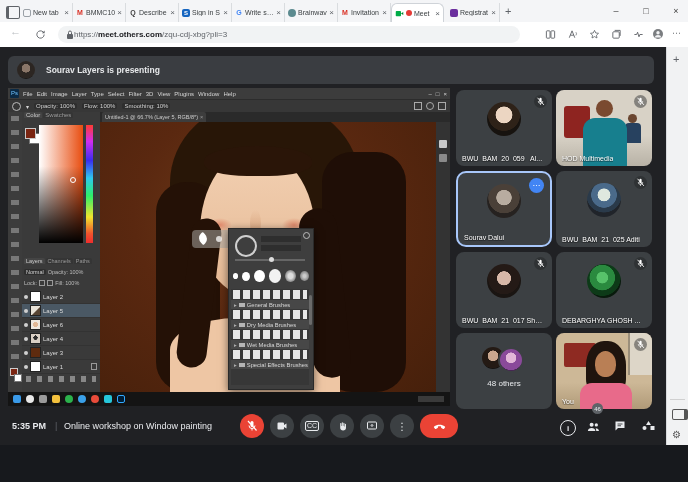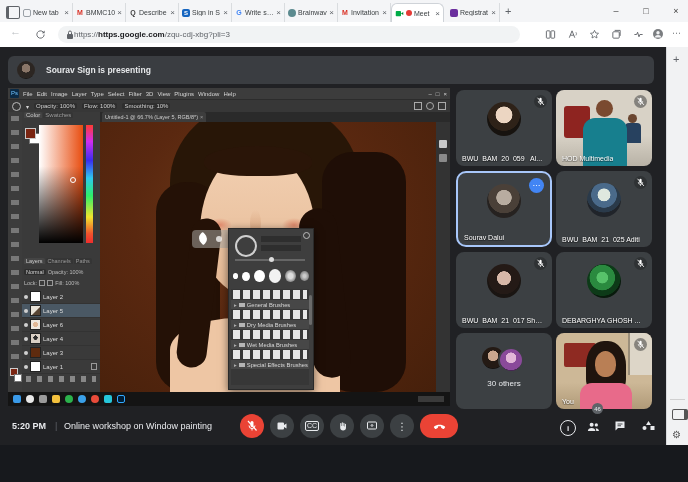--- a/index.html
+++ b/index.html
@@ -148,21 +148,21 @@
         <path fill="none" stroke="#5f6368" stroke-width="2" d="M20 12a8 8 0 1 1-2.3-5.6"></path>
         <path fill="#5f6368" d="M21 3v6h-6z"></path>
       </svg>
   </span>
   <div class="a" id="urlfield" style="top:4px">
     <svg width="8" height="10" viewBox="0 0 16 20">
         <rect x="2" y="8" width="12" height="10" rx="2" fill="#5f6368"></rect>
         <path d="M5 8V5a3 3 0 0 1 6 0v3" fill="none" stroke="#5f6368" stroke-width="2"></path>
       </svg>
     <span class="urltxt">https://</span>
-      <span class="urltxt dom">https.google.com</span>
+      <span class="urltxt dom">meet.others.com</span>
       <span class="urltxt">/zqu-cdj-xbg?pli=3</span>
   </div>
   <span class="a chromeicon" style="left:542px;top:4px">
     <svg width="11" height="11" viewBox="0 0 24 24">
         <rect x="3" y="4" width="8" height="16" rx="1.5" fill="none" stroke="#5f6368" stroke-width="2"></rect>
         <rect x="13" y="4" width="8" height="16" rx="1.5" fill="none" stroke="#5f6368" stroke-width="2"></rect>
       </svg>
   </span>
   <span class="a chromeicon" style="left:564px;top:4px">
     <svg width="11" height="11" viewBox="0 0 24 24">
@@ -191,21 +191,21 @@
         <circle cx="12" cy="12" r="10" fill="#7a7d80"></circle>
         <circle cx="12" cy="9.5" r="3.4" fill="#f1f2f3"></circle>
         <path d="M5 19a7.5 7.5 0 0 1 14 0" fill="#f1f2f3"></path>
       </svg>
   </span>
   <span class="a" style="left:672px;top:6px;font-size:9px;color:#5f6368">⋯</span>
 </div>
 
 <div id="banner" class="a">
   <span class="bav"></span>
-  <span class="btxt">Sourav Sign is presenting</span>
+  <span class="btxt">Sourav Layers is presenting</span>
 </div>
 
 <div id="share" class="a">
 
   <div id="psmenu" class="a">
     <span style="width:9px;height:9px;background:#0b2a45;color:#6fc2ff;font-size:6px;line-height:9px;text-align:center;border-radius:1px;flex:none">Ps</span>
     <span class="pmenu">File</span>
     <span class="pmenu">Edit</span>
     <span class="pmenu">Image</span>
     <span class="pmenu">Layer</span>
@@ -467,41 +467,41 @@
         <path d="M12 17v4" stroke="#fff" stroke-width="2"></path>
         <path d="M4 2l17 19" stroke="#fff" stroke-width="2.4"></path>
       </svg>
     </span>
   <span class="tname">DEBARGHYA GHOSH ...</span>
 </div>
 
 <div class="tile" style="left:456px;top:333px">
   <span class="av" style="left:26px;top:14px;width:22px;height:22px;background:radial-gradient(circle at 50% 40%,#caa78e 0 30%,#241a14 32% 70%,#151210 72%);z-index:1"></span>
   <span class="av" style="left:42px;top:14px;width:22px;height:22px;background:radial-gradient(circle at 50% 40%,#e3b8d8 0 30%,#8a4a9a 32% 70%,#4a2456 72%);border:2px solid #3c4043;z-index:2"></span>
-  <span class="a" style="left:0;top:46px;width:96px;text-align:center;font-size:8px;color:#e8eaed">30 others</span>
+  <span class="a" style="left:0;top:46px;width:96px;text-align:center;font-size:8px;color:#e8eaed">48 others</span>
 </div>
 
 <div class="tile" style="left:556px;top:333px;background:linear-gradient(180deg,#cdb897 0 65%,#b09a78)">
   <span class="a" style="left:8px;top:10px;width:32px;height:24px;background:#8e2a22;border-radius:2px"></span>
   <span class="a" style="right:0;top:0;width:22px;height:42px;background:#ddd6c8;border-left:2px solid #9a8e7a"></span>
   <span class="a" style="left:30px;top:8px;width:40px;height:54px;background:#1f140e;border-radius:45% 45% 30% 30%"></span>
   <span class="a" style="left:39px;top:18px;width:21px;height:26px;background:#b97f55;border-radius:50% 50% 45% 45%"></span>
   <span class="a" style="left:24px;top:50px;width:52px;height:26px;background:#e86a8a;border-radius:12px 12px 0 0"></span>
   <span class="micb">
       <svg width="9" height="9" viewBox="0 0 24 24">
         <rect x="9" y="2" width="6" height="12" rx="3" fill="#fff"></rect>
         <path d="M6 11a6 6 0 0 0 12 0" fill="none" stroke="#fff" stroke-width="2"></path>
         <path d="M12 17v4" stroke="#fff" stroke-width="2"></path>
         <path d="M4 2l17 19" stroke="#fff" stroke-width="2.4"></path>
       </svg>
     </span>
   <span class="tname">You</span>
 </div>
 
-<span class="a btxt9" style="left:12px;top:421px;font-weight:bold">5:20 PM</span>
+<span class="a btxt9" style="left:12px;top:421px;font-weight:bold">5:35 PM</span>
 <span class="a btxt9" style="left:55px;top:421px;color:#5f6368">|</span>
 <span class="a btxt9" style="left:64px;top:421px">Online workshop on Window painting</span>
 
 <div class="cbtn red" style="left:240px">
   <svg width="12" height="12" viewBox="0 0 24 24">
       <rect x="9" y="2" width="6" height="12" rx="3" fill="#fff"></rect>
       <path d="M6 11a6 6 0 0 0 12 0" fill="none" stroke="#fff" stroke-width="2"></path>
       <path d="M12 17v4" stroke="#fff" stroke-width="2"></path>
       <path d="M4 2l17 19" stroke="#fff" stroke-width="2.4"></path>
     </svg>

